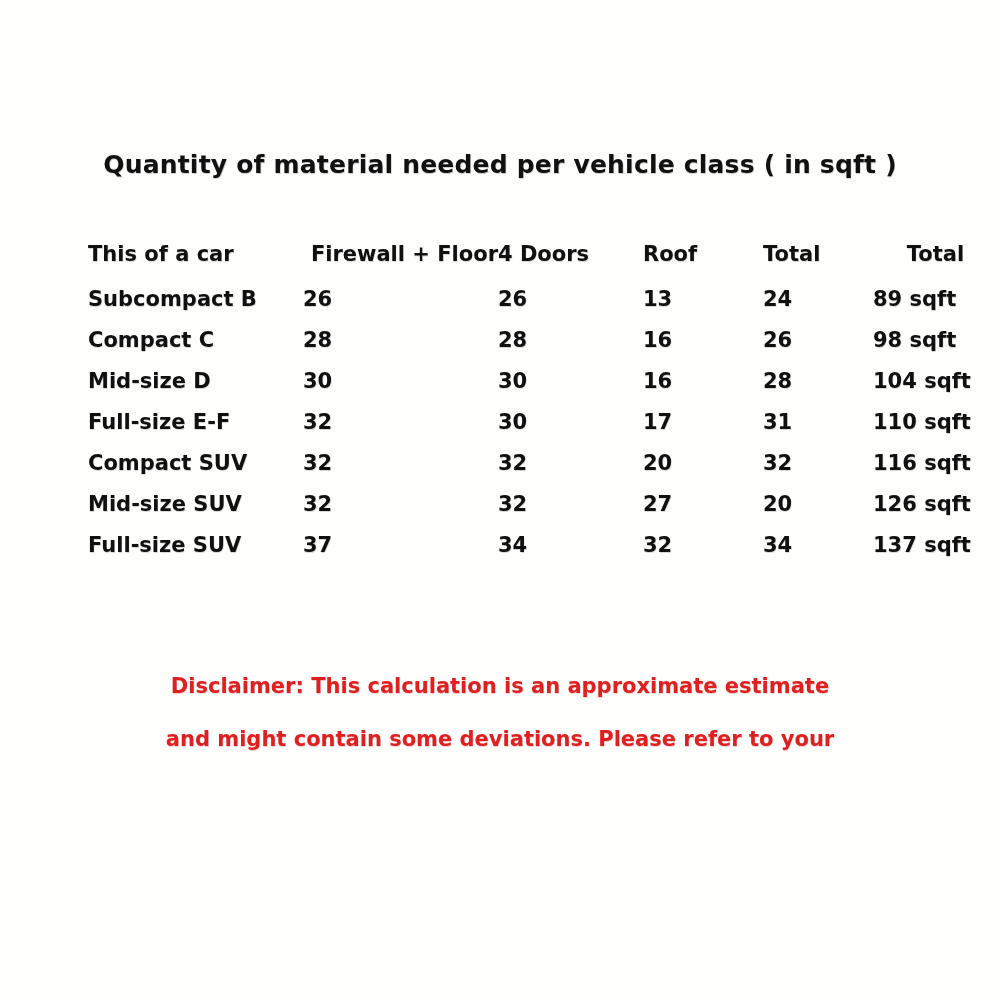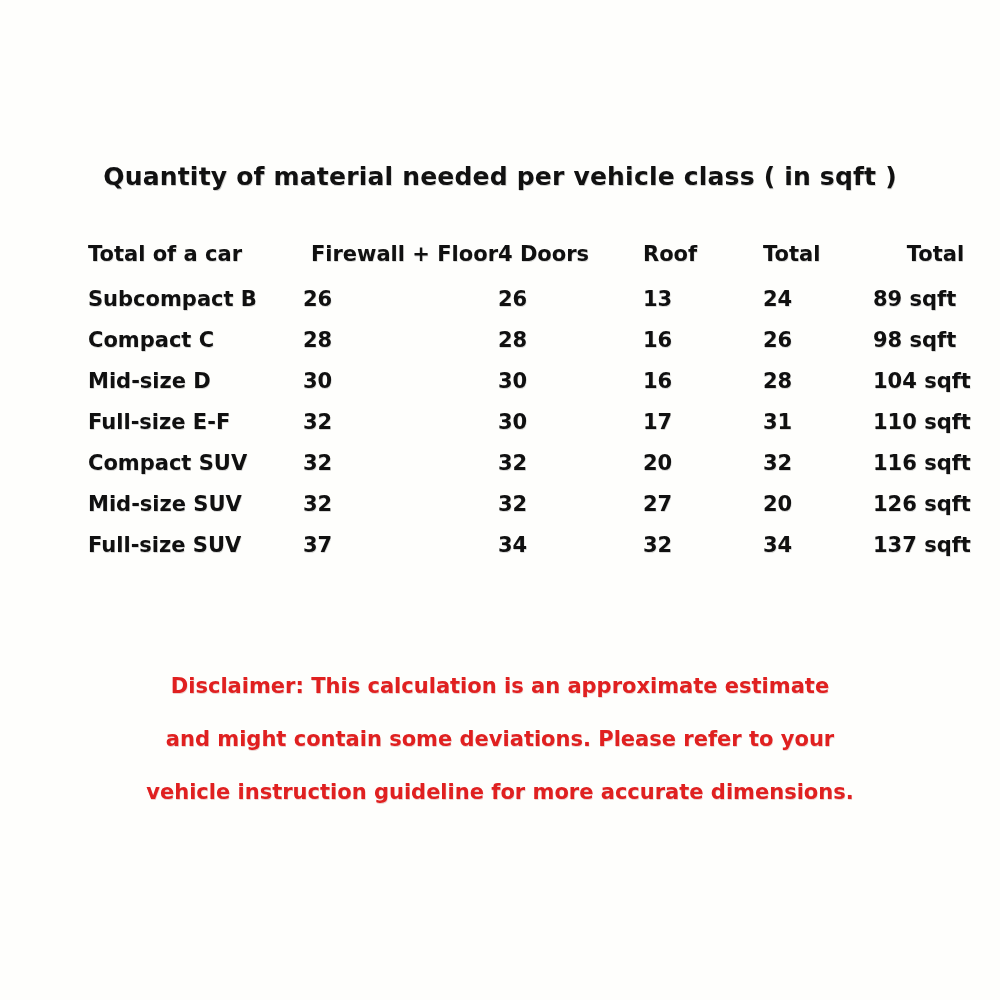--- a/index.html
+++ b/index.html
@@ -15,21 +15,21 @@
   }
   #page {
     position: relative;
     width: 1000px;
     height: 1000px;
     background: #fefefc;
     box-sizing: border-box;
   }
   .title {
     position: absolute;
-    top: 162px;
+    top: 150px;
     left: 0;
     width: 1000px;
     text-align: center;
     font-size: 25px;
     font-weight: bold;
     color: #111111;
     letter-spacing: 0.2px;
     text-shadow: 0.6px 0.6px 0 rgba(120,120,120,0.35);
   }
   table.data {
@@ -92,21 +92,21 @@
     <colgroup>
       <col class="c0">
         <col class="c1">
         <col class="c2">
         <col class="c3">
         <col class="c4">
         <col class="c5">
     </colgroup>
     <thead>
       <tr>
-        <th class="c0">Total of a car</th>
+        <th class="c0">This of a car</th>
         <th class="c1">Firewall + Floor</th>
         <th class="c2">4 Doors</th>
         <th class="c3">Roof</th>
         <th class="c4">Total</th>
         <th class="c5">Total</th>
       </tr>
     </thead>
     <tbody>
       <tr>
         <td class="c0">Subcompact B</td>
@@ -163,16 +163,15 @@
         <td class="c3">32</td>
         <td class="c4">34</td>
         <td class="c5">137 sqft</td>
       </tr>
     </tbody>
   </table>
 
   <div class="disclaimer">
     <span class="line">Disclaimer: This calculation is an approximate estimate</span>
     <span class="line">and might contain some deviations. Please refer to your</span>
-    <span class="line">vehicle instruction guideline for more accurate dimensions.</span>
   </div>
 
 </div>
 
 </body></html>

